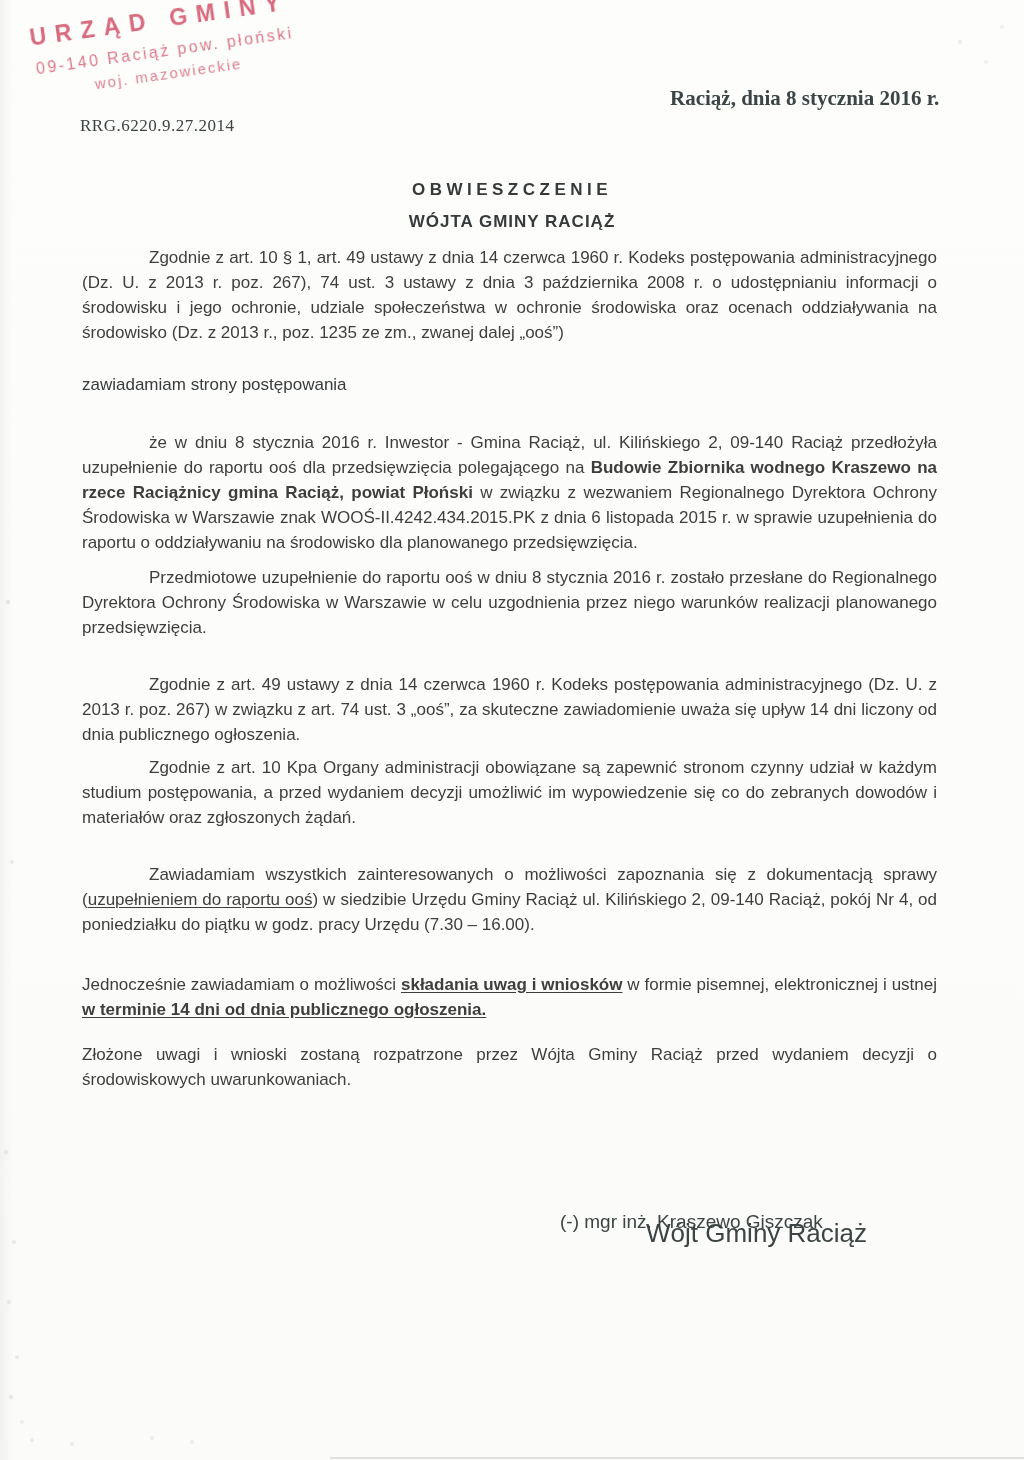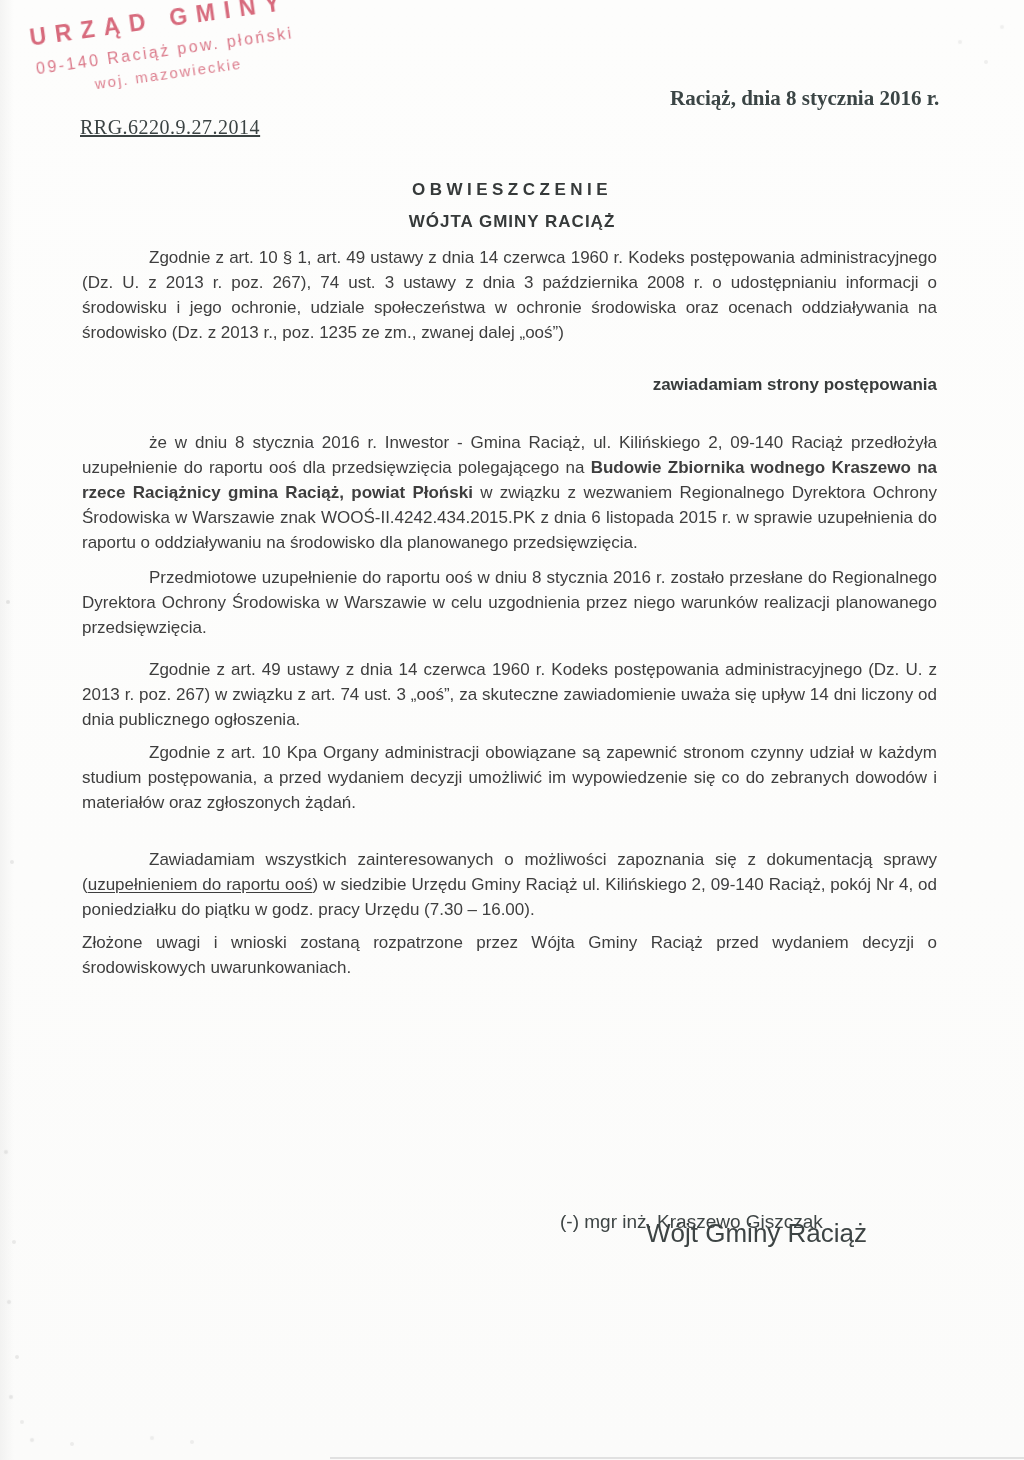--- a/index.html
+++ b/index.html
@@ -52,24 +52,23 @@
     letter-spacing: 2px;
     margin-top: 5px;
     margin-left: 58px;
     opacity: 0.85;
   }
   .ref {
     position: absolute;
     left: 80px;
     top: 116px;
     font-family: "Liberation Serif", serif;
-    font-size: 20px;
+    font-size: 17px;
     color: #3b4343;
     letter-spacing: 0.5px;
-    text-decoration: underline;
   }
   .date {
     position: absolute;
     left: 670px;
     top: 86px;
     font-family: "Liberation Serif", serif;
     font-size: 21px;
     color: #3b4545;
     font-weight: bold;
   }
@@ -90,36 +89,36 @@
     left: 82px;
     top: 245px;
     width: 855px;
     font-size: 17px;
     line-height: 25px;
     color: #3e3e3e;
   }
   .para { text-align: justify; }
   .para.indent { text-indent: 67px; }
   .para.heading {
-    text-align: right;
-    font-weight: bold;
+    text-align: left;
+    font-weight: normal;
     text-indent: 0;
     color: #383c3c;
   }
   .para .b { font-weight: bold; }
   .para .u { text-decoration: underline; text-underline-offset: 2px; }
   
   .p1 { margin-top: 27px; }
   .p2 { margin-top: 33px; }
   .p3 { margin-top: 10px; }
-  .p4 { margin-top: 17px; }
+  .p4 { margin-top: 32px; }
   .p5 { margin-top: 8px; }
   .p6 { margin-top: 32px; }
   .p7 { margin-top: 35px; }
-  .p8 { margin-top: 8px; }
+  .p8 { margin-top: 20px; }
   .sig1 {
     position: absolute;
     left: 630px;
     top: 1218px;
     font-size: 26px;
     color: #3d4444;
     margin-left: 16px;
   }
   .sig2 {
     position: absolute;
@@ -185,20 +184,21 @@
   </div>
 
   <div class="doc-body" style="color: rgb(62, 62, 62);">
       <div class="para p0 indent"><span>Zgodnie z art. 10 § 1, art. 49 ustawy z dnia 14 czerwca 1960 r. Kodeks postępowania administracyjnego (Dz. U. z 2013 r. poz. 267), 74 ust. 3 ustawy z dnia 3 października 2008 r. o udostępnianiu informacji o środowisku i jego ochronie, udziale społeczeństwa w ochronie środowiska oraz ocenach oddziaływania na środowisko (Dz. z 2013 r., poz. 1235 ze zm., zwanej dalej „ooś”)</span></div>
       <div class="para p1 heading"><span>zawiadamiam strony postępowania</span></div>
       <div class="para p2 indent"><span>że w dniu 8 stycznia 2016 r. Inwestor -  Gmina Raciąż, ul. Kilińskiego 2, 09-140 Raciąż przedłożyła uzupełnienie do raportu ooś dla przedsięwzięcia polegającego na </span><span class="b">Budowie Zbiornika wodnego Kraszewo na rzece Raciążnicy gmina Raciąż, powiat Płoński</span><span> w związku z wezwaniem Regionalnego Dyrektora Ochrony Środowiska w Warszawie znak WOOŚ-II.4242.434.2015.PK z dnia 6 listopada 2015 r. w sprawie uzupełnienia do raportu o oddziaływaniu na środowisko dla planowanego przedsięwzięcia.</span></div>
       <div class="para p3 indent"><span>Przedmiotowe uzupełnienie do raportu ooś w dniu 8 stycznia 2016 r. zostało przesłane do Regionalnego Dyrektora Ochrony Środowiska w Warszawie w celu uzgodnienia przez niego warunków realizacji planowanego przedsięwzięcia.</span></div>
       <div class="para p4 indent"><span>Zgodnie z art. 49 ustawy z dnia 14 czerwca 1960 r. Kodeks postępowania administracyjnego (Dz. U. z 2013 r. poz. 267) w związku z art. 74 ust. 3 „ooś”, za skuteczne zawiadomienie uważa się upływ 14 dni liczony od dnia publicznego ogłoszenia.</span></div>
       <div class="para p5 indent"><span>Zgodnie z art. 10 Kpa Organy administracji obowiązane są zapewnić stronom czynny udział w każdym studium postępowania, a przed wydaniem decyzji umożliwić im wypowiedzenie się co do zebranych  dowodów i materiałów oraz zgłoszonych żądań.</span></div>
       <div class="para p6 indent"><span>Zawiadamiam wszystkich zainteresowanych o możliwości zapoznania się z dokumentacją sprawy (</span><span class="u">uzupełnieniem do raportu ooś</span><span>) w siedzibie Urzędu Gminy Raciąż ul. Kilińskiego 2, 09-140 Raciąż, pokój Nr 4, od poniedziałku do piątku w godz. pracy Urzędu (7.30 – 16.00).</span></div>
+      <div class="para p7"><span>Jednocześnie zawiadamiam o możliwości </span><span class="b u">składania uwag i wniosków</span><span> w formie pisemnej, elektronicznej i ustnej </span><span class="b u">w terminie 14 dni od dnia publicznego ogłoszenia.</span></div>
       <div class="para p8"><span>Złożone uwagi i wnioski zostaną rozpatrzone przez Wójta Gminy Raciąż przed wydaniem decyzji o środowiskowych uwarunkowaniach.</span></div>
     </div>
 
   <div class="sig1">Wójt Gminy Raciąż</div>
   <div class="sig2">(-) mgr inż. Kraszewo Giszczak</div>
 
   <div class="noise"></div>
   <div class="scan-line"></div>
 
 </div>

